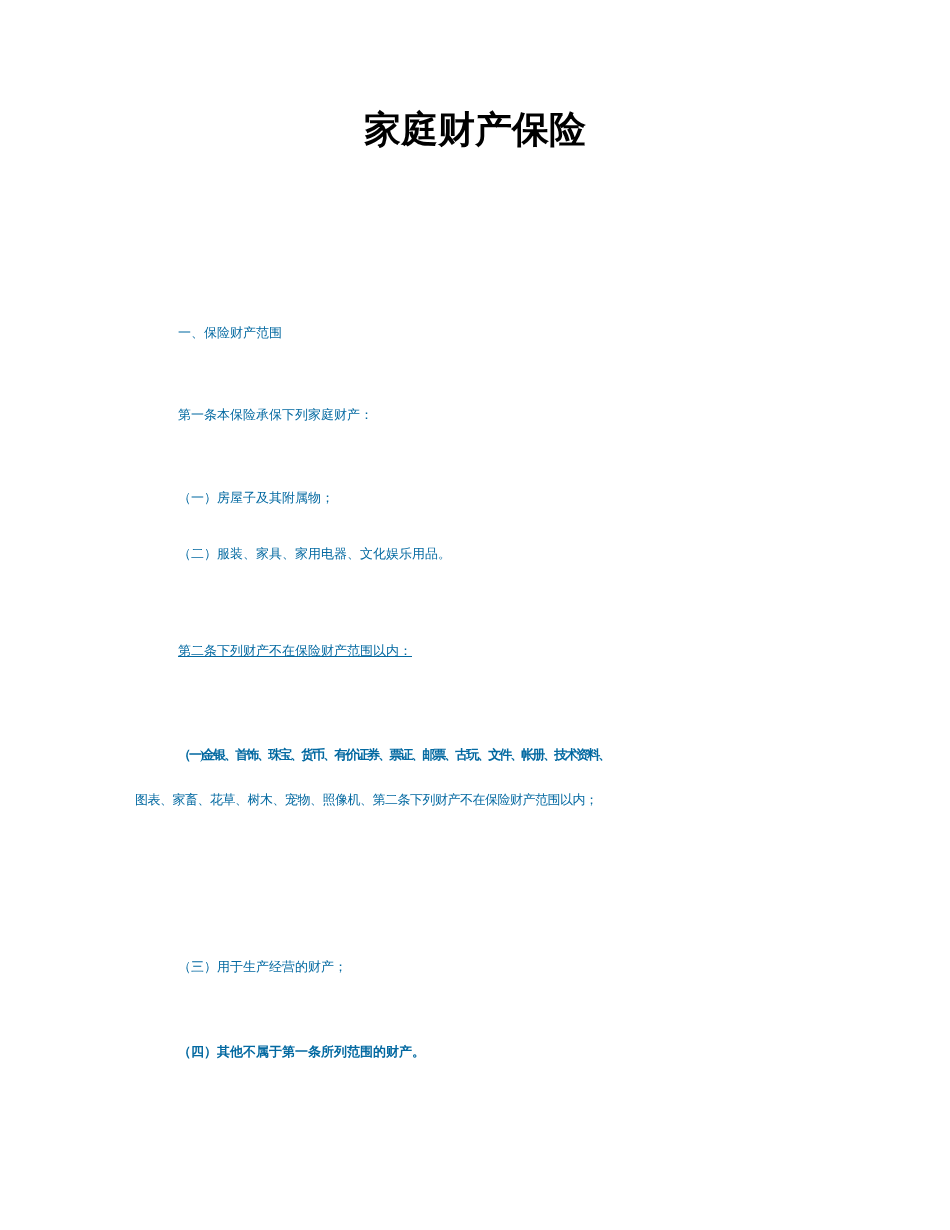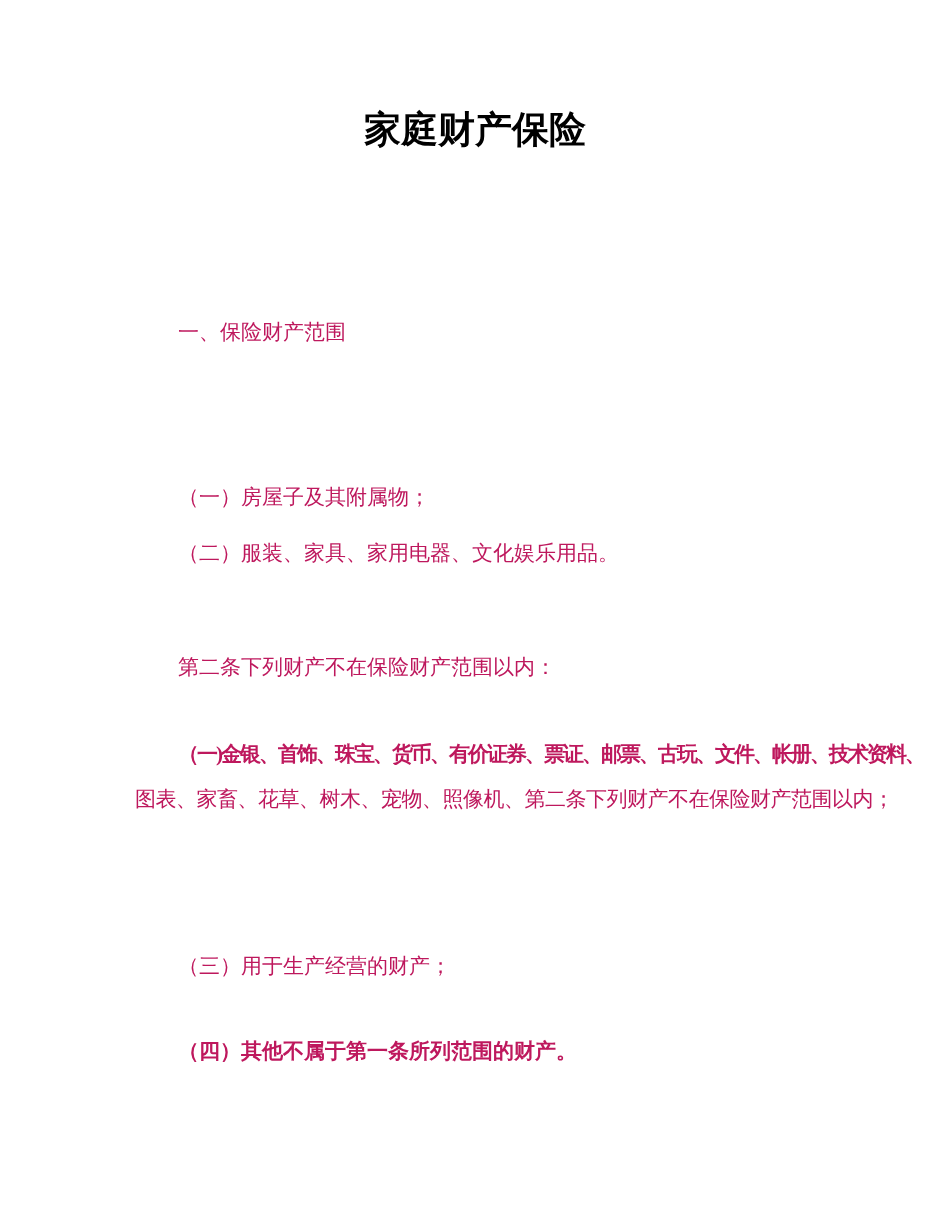--- a/index.html
+++ b/index.html
@@ -26,57 +26,58 @@
     font-weight: bold;
     font-size: 37px;
     line-height: 44px;
     letter-spacing: 0px;
     color: #000000;
   }
   .para {
     position: absolute;
     left: 135px;
     width: 705px;
-    font-size: 21px;
+    font-size: 13px;
     line-height: 45px;
-    color: #be185d;
+    color: #0369a1;
   }
   .indent {
     text-indent: 43px;
   }
   .line-tight-1 {
     text-indent: 43px;
     letter-spacing: -2px;
     white-space: nowrap;
     font-weight: bold;
   }
   .line-tight-2 {
     text-indent: 0;
     letter-spacing: -0.5px;
     white-space: nowrap;
   }
   .p1 { top: 310px; }
   .p2 { top: 392px; }
   .p3 { top: 475px; }
   .p4 { top: 531px; }
-  .p5 { top: 645px; }
+  .p5 { top: 628px; text-decoration: underline; }
   .p6 { top: 732px; }
   .p7 { top: 862px; }
   .p8 { top: 944px; }
   .p9 { top: 1029px; font-weight: bold; }
 </style>
 </head>
 <body>
 
 <div class="page">
 
   <div class="doc-title">家庭财产保险</div>
 
   <div class="para indent p1">一、保险财产范围</div>
 
+  <div class="para indent p2">第一条本保险承保下列家庭财产：</div>
 
   <div class="para indent p3">（一）房屋子及其附属物；</div>
 
   <div class="para indent p4">（二）服装、家具、家用电器、文化娱乐用品。</div>
 
   <div class="para indent p5">第二条下列财产不在保险财产范围以内：</div>
 
   <div class="para p6">
     <div class="line-tight-1">（一)金银、首饰、珠宝、货币、有价证券、票证、邮票、古玩、文件、帐册、技术资料、</div>
     <div class="line-tight-2">图表、家畜、花草、树木、宠物、照像机、第二条下列财产不在保险财产范围以内；</div>

